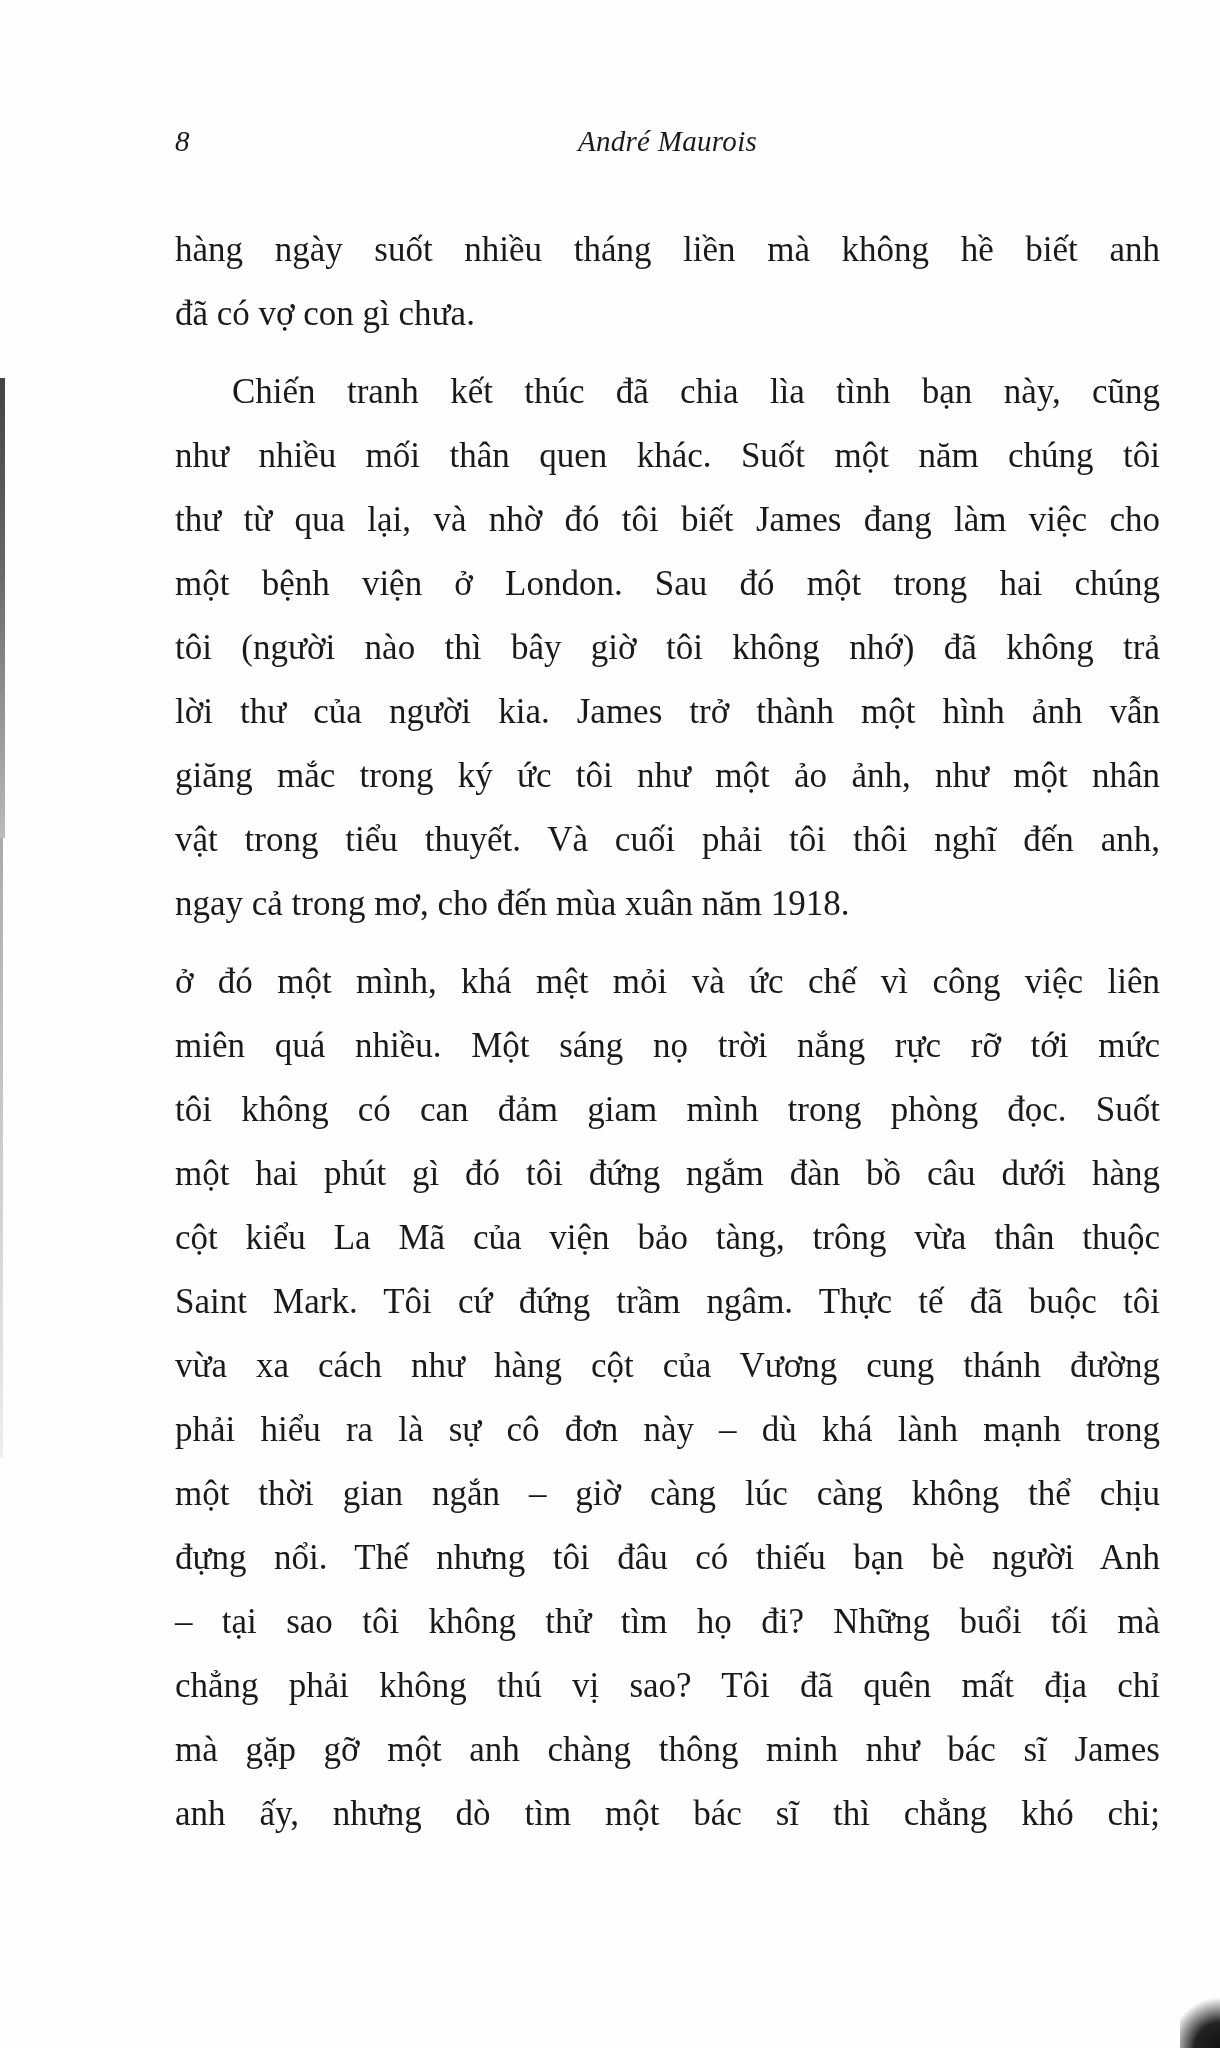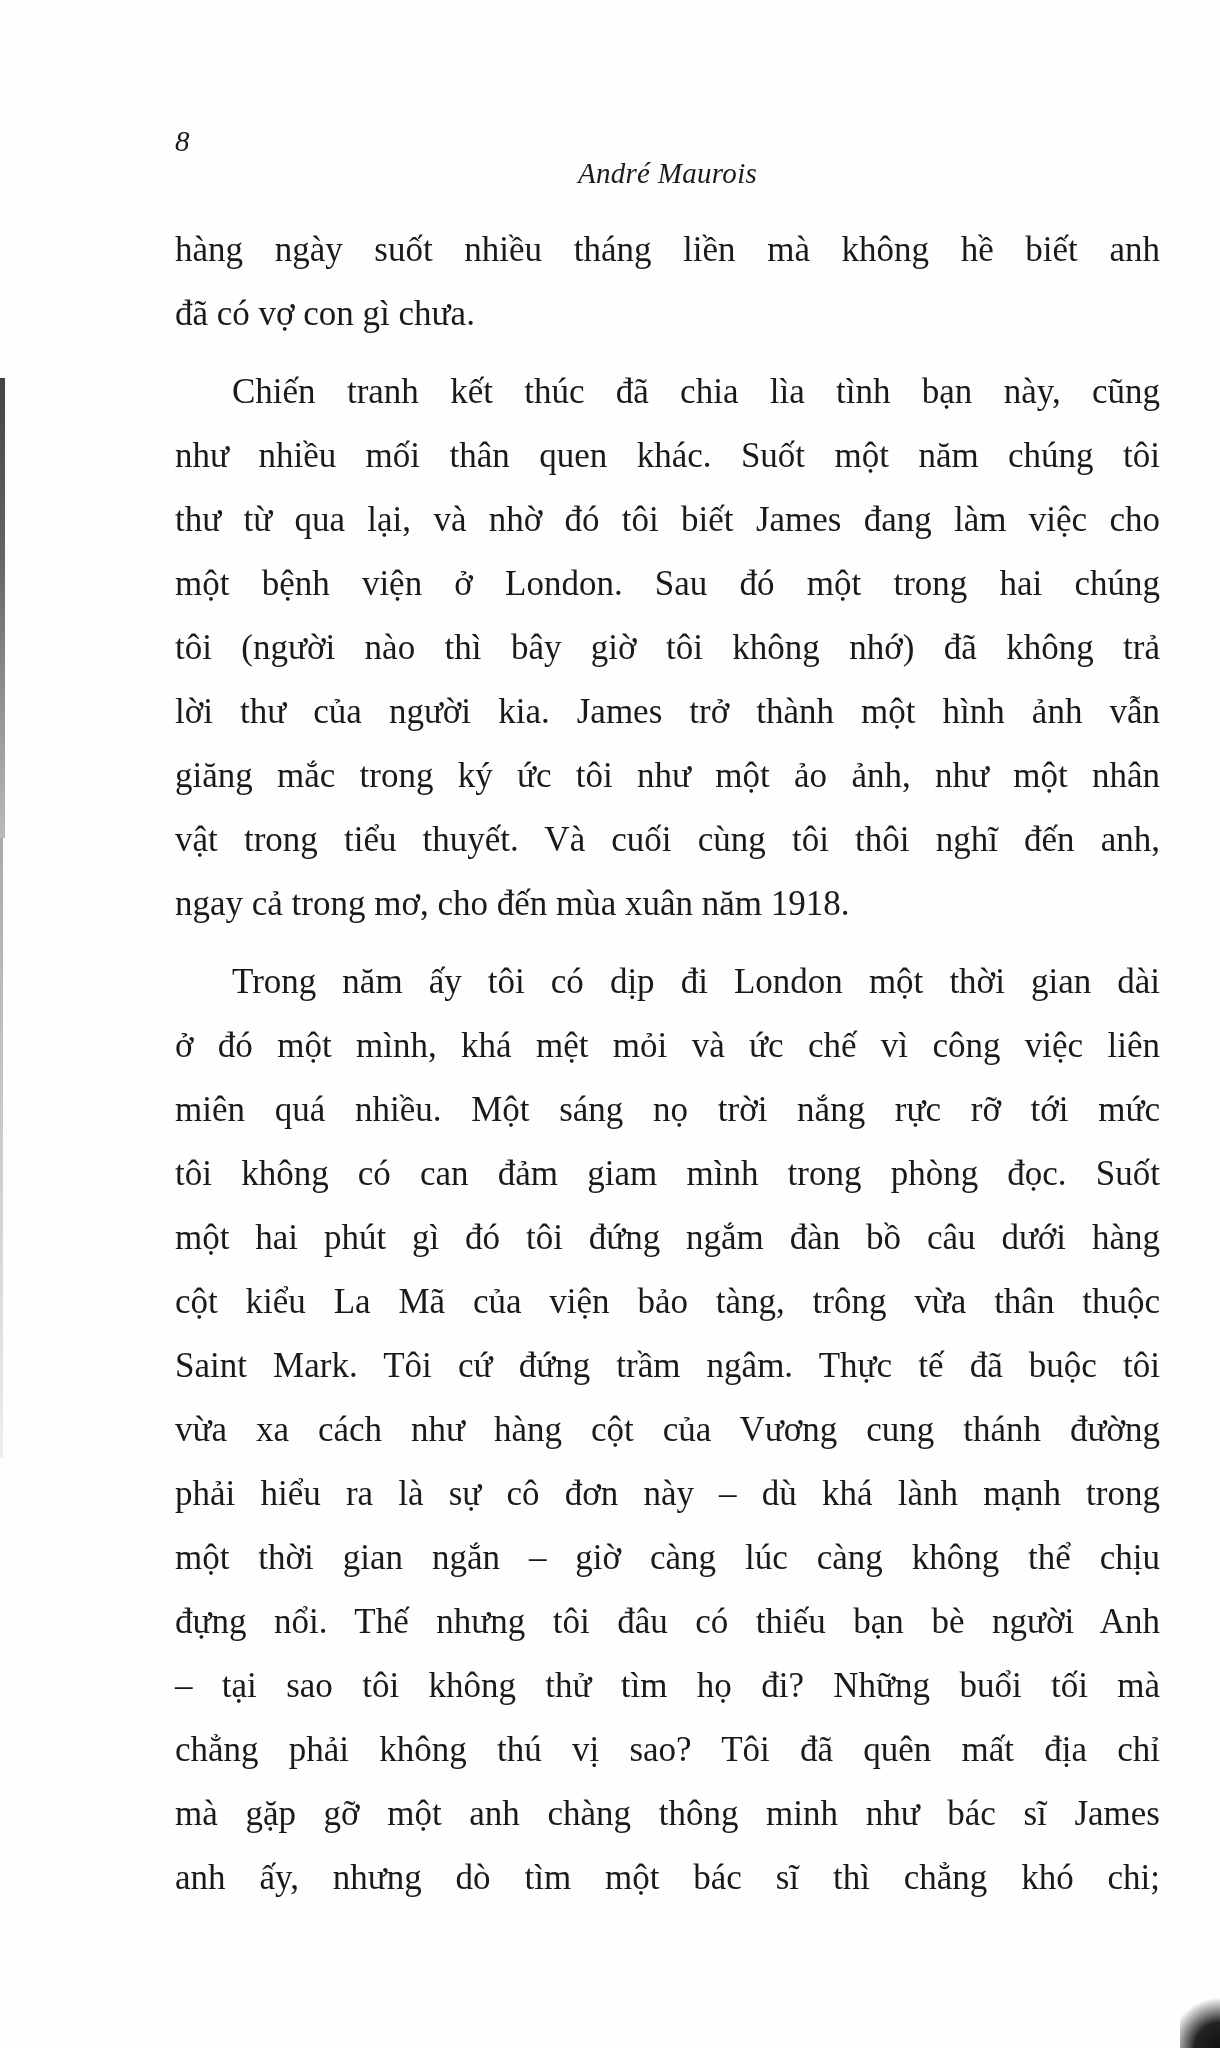--- a/index.html
+++ b/index.html
@@ -19,21 +19,21 @@
     }
     .corner-shadow {
       position: absolute; right: 0; bottom: 0; width: 40px; height: 60px;
       background: radial-gradient(circle at 100% 100%, #111 0%, #222 35%, rgba(0,0,0,0) 70%);
     }
     .header {
       position: absolute; top: 125px; left: 175px; width: 985px; height: 40px;
       font-style: italic; font-size: 29px;
     }
     .page-num { position: absolute; left: 0; top: 0; }
-    .running-head { position: absolute; left: 0; right: 0; text-align: center; top: 0; letter-spacing: 0.3px; margin-top: 32px; }
+    .running-head { position: absolute; left: 0; right: 0; text-align: center; top: 0; letter-spacing: 0.3px; }
     .body-text {
       position: absolute; top: 218px; left: 175px; width: 985px;
       font-size: 35px; line-height: 64px; font-family: Liberation Serif, serif;
     }
     .line {
       display: block; height: 64px; white-space: nowrap;
       text-align: justify; text-align-last: justify;
     }
     .line.last { text-align-last: left; }
     .line.indent { padding-left: 57px; }
@@ -60,27 +60,26 @@
   <div class="para-gap"></div>
 
   <div>
     <span class="line indent">Chiến tranh kết thúc đã chia lìa tình bạn này, cũng</span>
     <span class="line">như nhiều mối thân quen khác. Suốt một năm chúng tôi</span>
     <span class="line">thư từ qua lại, và nhờ đó tôi biết James đang làm việc cho</span>
     <span class="line">một bệnh viện ở London. Sau đó một trong hai chúng</span>
     <span class="line">tôi (người nào thì bây giờ tôi không nhớ) đã không trả</span>
     <span class="line">lời thư của người kia. James trở thành một hình ảnh vẫn</span>
     <span class="line">giăng mắc trong ký ức tôi như một ảo ảnh, như một nhân</span>
-    <span class="line">vật trong tiểu thuyết. Và cuối cùng tôi thôi nghĩ đến anh,</span>
+    <span class="line">vật trong tiểu thuyết. Và cuối phải tôi thôi nghĩ đến anh,</span>
     <span class="line last">ngay cả trong mơ, cho đến mùa xuân năm 1918.</span>
   </div>
   <div class="para-gap"></div>
 
   <div>
-    <span class="line indent">Trong năm ấy tôi có dịp đi London một thời gian dài</span>
     <span class="line">ở đó một mình, khá mệt mỏi và ức chế vì công việc liên</span>
     <span class="line">miên quá nhiều. Một sáng nọ trời nắng rực rỡ tới mức</span>
     <span class="line">tôi không có can đảm giam mình trong phòng đọc. Suốt</span>
     <span class="line">một hai phút gì đó tôi đứng ngắm đàn bồ câu dưới hàng</span>
     <span class="line">cột kiểu La Mã của viện bảo tàng, trông vừa thân thuộc</span>
     <span class="line">Saint Mark. Tôi cứ đứng trầm ngâm. Thực tế đã buộc tôi</span>
     <span class="line">vừa xa cách như hàng cột của Vương cung thánh đường</span>
     <span class="line">phải hiểu ra là sự cô đơn này – dù khá lành mạnh trong</span>
     <span class="line">một thời gian ngắn – giờ càng lúc càng không thể chịu</span>
     <span class="line">đựng nổi. Thế nhưng tôi đâu có thiếu bạn bè người Anh</span>

